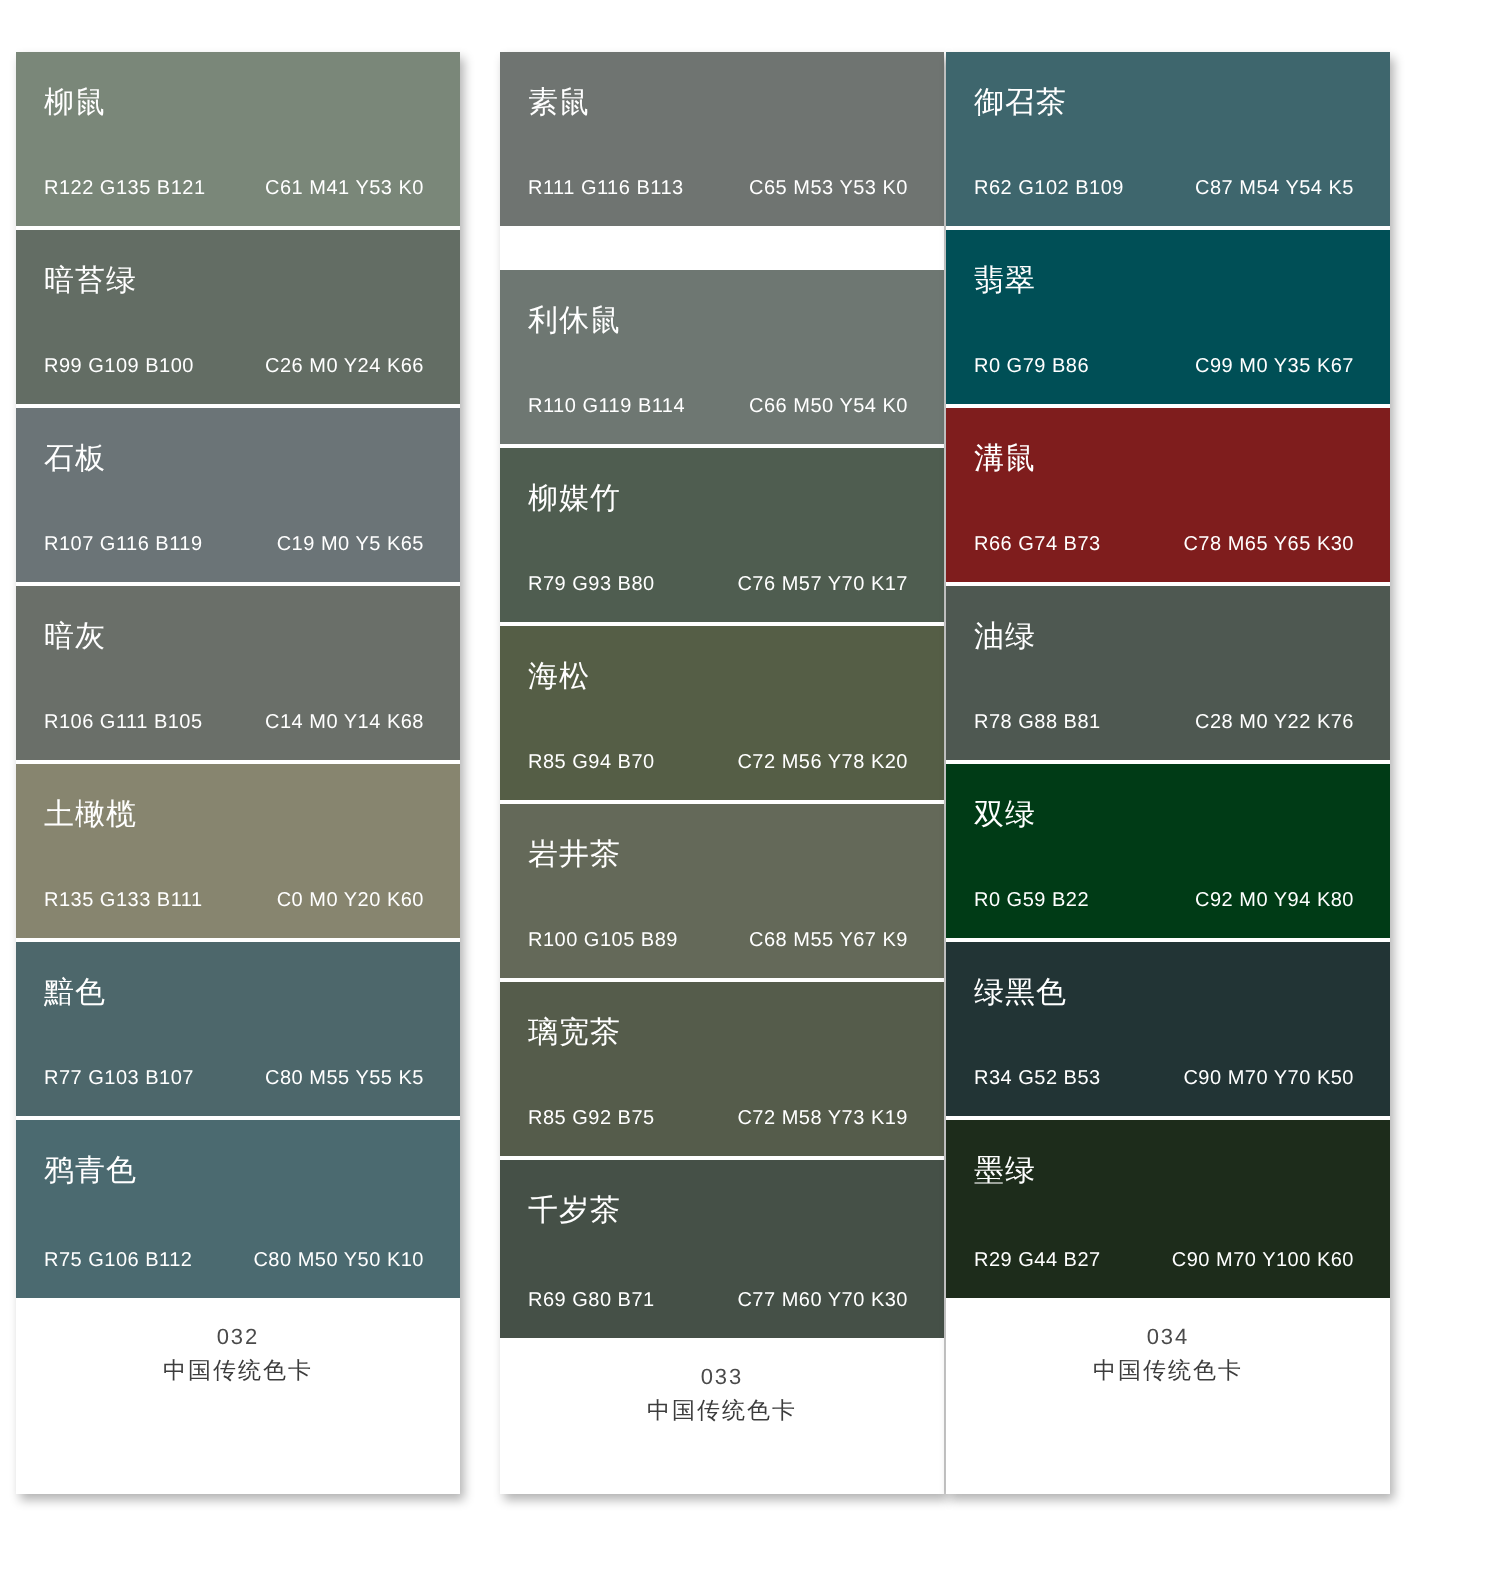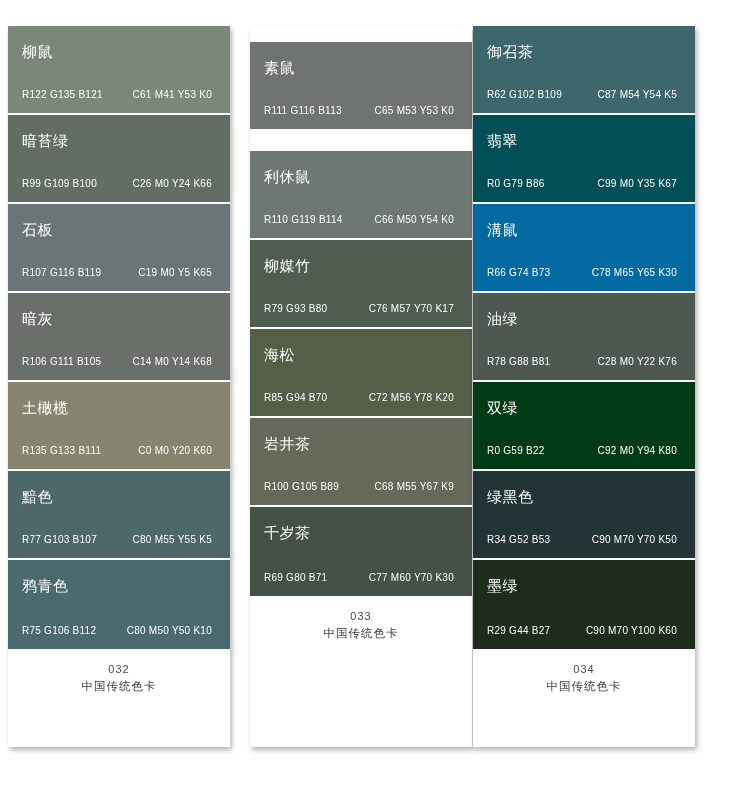--- a/index.html
+++ b/index.html
@@ -152,21 +152,21 @@
       </div>
     </div>
     <div class="card-footer">
       <div class="footer-number">032</div>
       <div class="footer-title">中国传统色卡</div>
     </div>
   </div>
 
   <div class="card card-2">
     <div class="swatch-list">
-      <div class="swatch" style="background-color: rgb(111, 116, 113); margin-top: 16px;">
+      <div class="swatch" style="background-color: rgb(111, 116, 113);">
         <div class="swatch-name">素鼠</div>
         <div class="swatch-codes">
           <span class="rgb-code">R111 G116 B113</span>
           <span class="cmyk-code">C65 M53 Y53 K0</span>
         </div>
       </div>
       <div class="swatch" style="background-color: rgb(110, 119, 114); margin-top: 20px;">
         <div class="swatch-name">利休鼠</div>
         <div class="swatch-codes">
           <span class="rgb-code">R110 G119 B114</span>
@@ -185,20 +185,27 @@
         <div class="swatch-codes">
           <span class="rgb-code">R85 G94 B70</span>
           <span class="cmyk-code">C72 M56 Y78 K20</span>
         </div>
       </div>
       <div class="swatch" style="background-color: rgb(100, 105, 89);">
         <div class="swatch-name">岩井茶</div>
         <div class="swatch-codes">
           <span class="rgb-code">R100 G105 B89</span>
           <span class="cmyk-code">C68 M55 Y67 K9</span>
+        </div>
+      </div>
+      <div class="swatch" style="background-color: rgb(85, 92, 75);">
+        <div class="swatch-name">璃宽茶</div>
+        <div class="swatch-codes">
+          <span class="rgb-code">R85 G92 B75</span>
+          <span class="cmyk-code">C72 M58 Y73 K19</span>
         </div>
       </div>
       <div class="swatch" style="background-color: rgb(69, 80, 71);">
         <div class="swatch-name">千岁茶</div>
         <div class="swatch-codes">
           <span class="rgb-code">R69 G80 B71</span>
           <span class="cmyk-code">C77 M60 Y70 K30</span>
         </div>
       </div>
     </div>
@@ -217,21 +224,21 @@
           <span class="cmyk-code">C87 M54 Y54 K5</span>
         </div>
       </div>
       <div class="swatch" style="background-color: rgb(0, 79, 86);">
         <div class="swatch-name">翡翠</div>
         <div class="swatch-codes">
           <span class="rgb-code">R0 G79 B86</span>
           <span class="cmyk-code">C99 M0 Y35 K67</span>
         </div>
       </div>
-      <div class="swatch" style="background-color: #0369a1;">
+      <div class="swatch" style="background-color: #7f1d1d;">
         <div class="swatch-name">溝鼠</div>
         <div class="swatch-codes">
           <span class="rgb-code">R66 G74 B73</span>
           <span class="cmyk-code">C78 M65 Y65 K30</span>
         </div>
       </div>
       <div class="swatch" style="background-color: rgb(78, 88, 81);">
         <div class="swatch-name">油绿</div>
         <div class="swatch-codes">
           <span class="rgb-code">R78 G88 B81</span>

